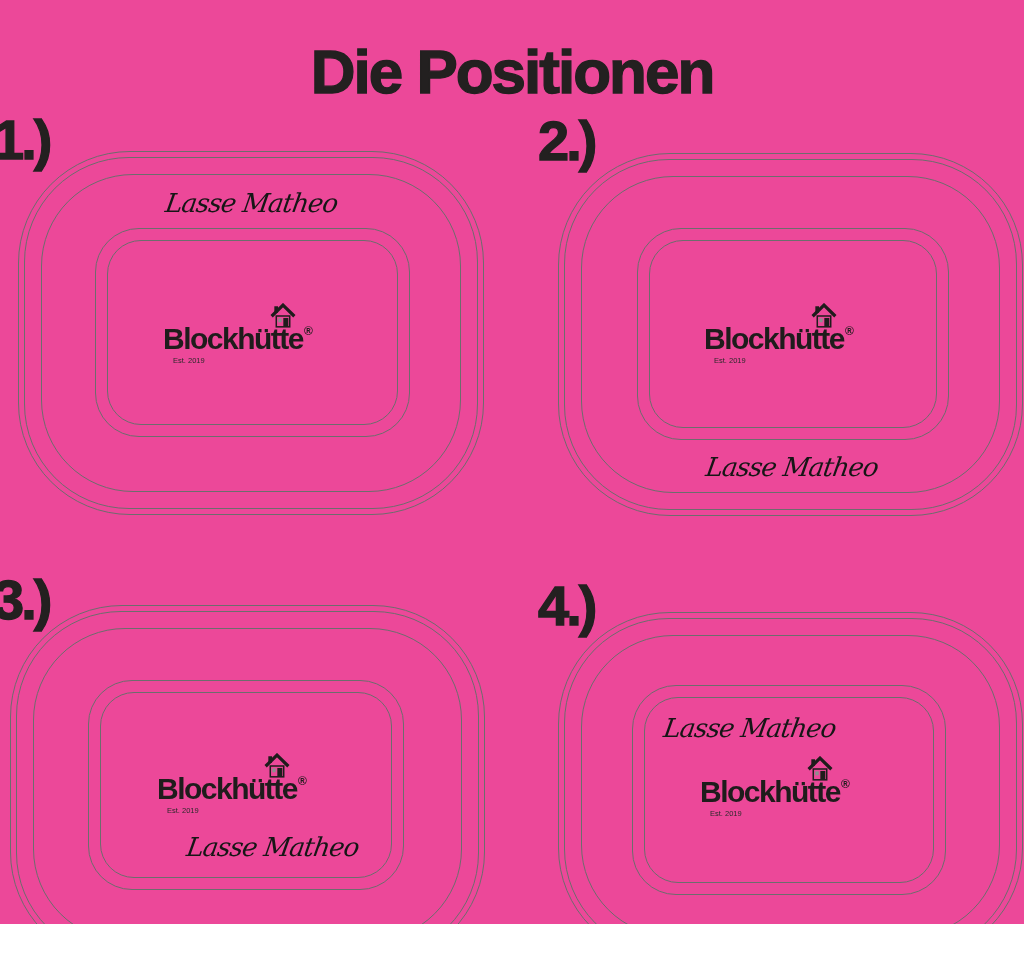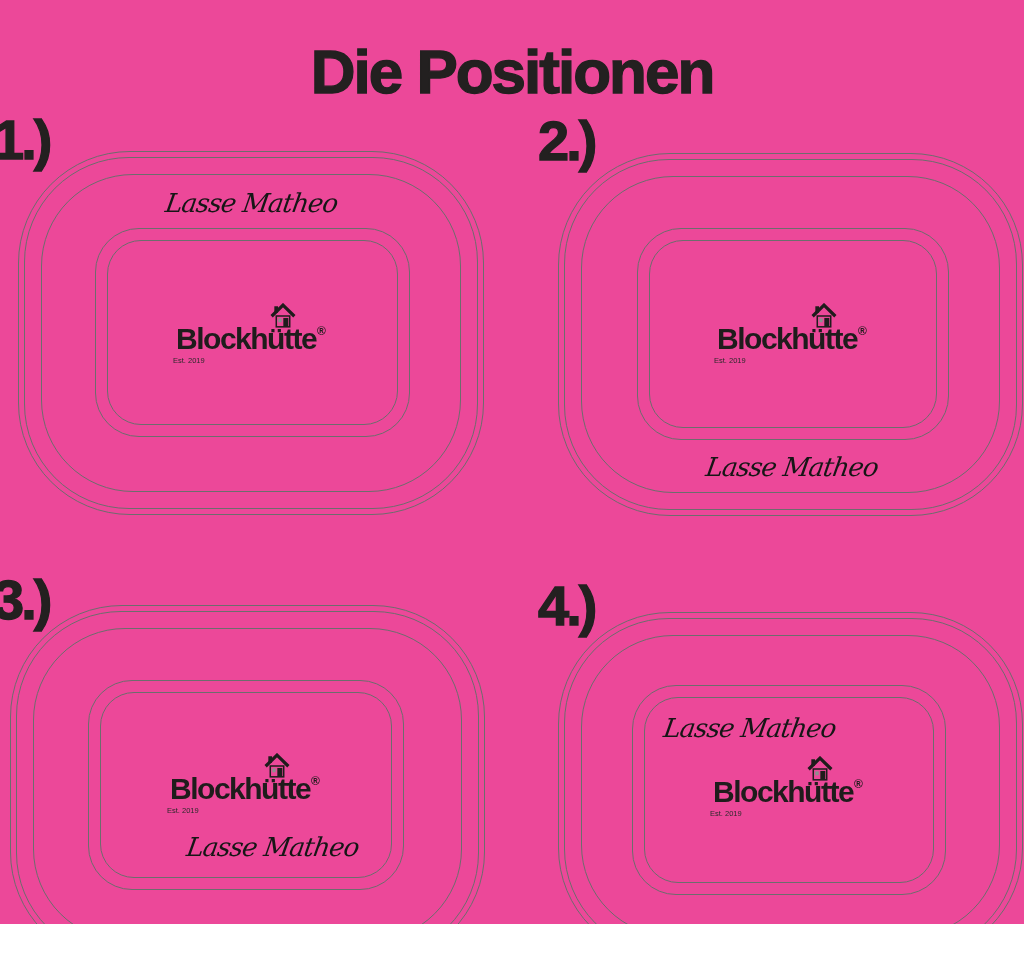--- a/index.html
+++ b/index.html
@@ -50,21 +50,21 @@
   .panel-4 .engraved-name{left:106px;top:101px;}
 
   .brand-logo{position:absolute;width:176px;height:62px;}
   .panel-1 .brand-logo{left:145px;top:152px;}
   .panel-2 .brand-logo{left:146px;top:150px;}
   .panel-3 .brand-logo{left:147px;top:148px;}
   .panel-4 .brand-logo{left:142px;top:144px;}
 
   .house-icon{position:absolute;left:107px;top:0;width:26px;height:26px;}
   .brand-line{
-    position:absolute;left:0;top:19px;width:176px;text-align:center;
+    position:absolute;left:0;top:19px;width:176px;text-align:left;
     font-size:30px;font-weight:bold;letter-spacing:-1.5px;color:#1f1c1c;white-space:nowrap;
   }
   .registered-mark{font-size:12px;vertical-align:14px;letter-spacing:0;margin-left:1px;}
   .brand-est{
     position:absolute;left:10px;top:53px;font-size:7.5px;
     color:#2a2a2a;letter-spacing:0;
   }
 </style>
 </head>
 <body>

